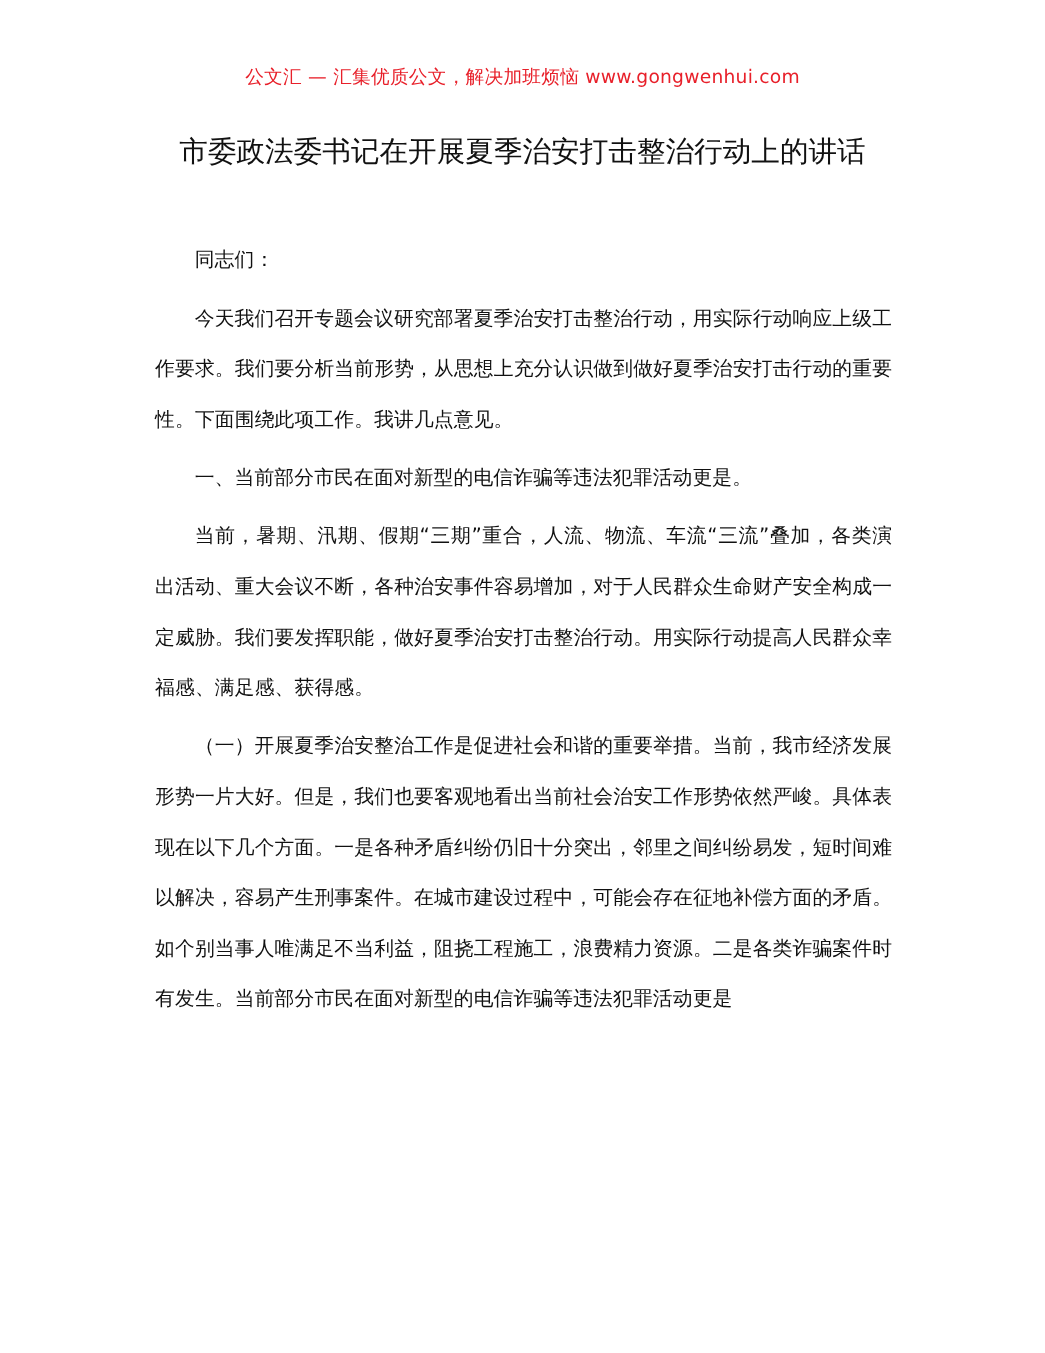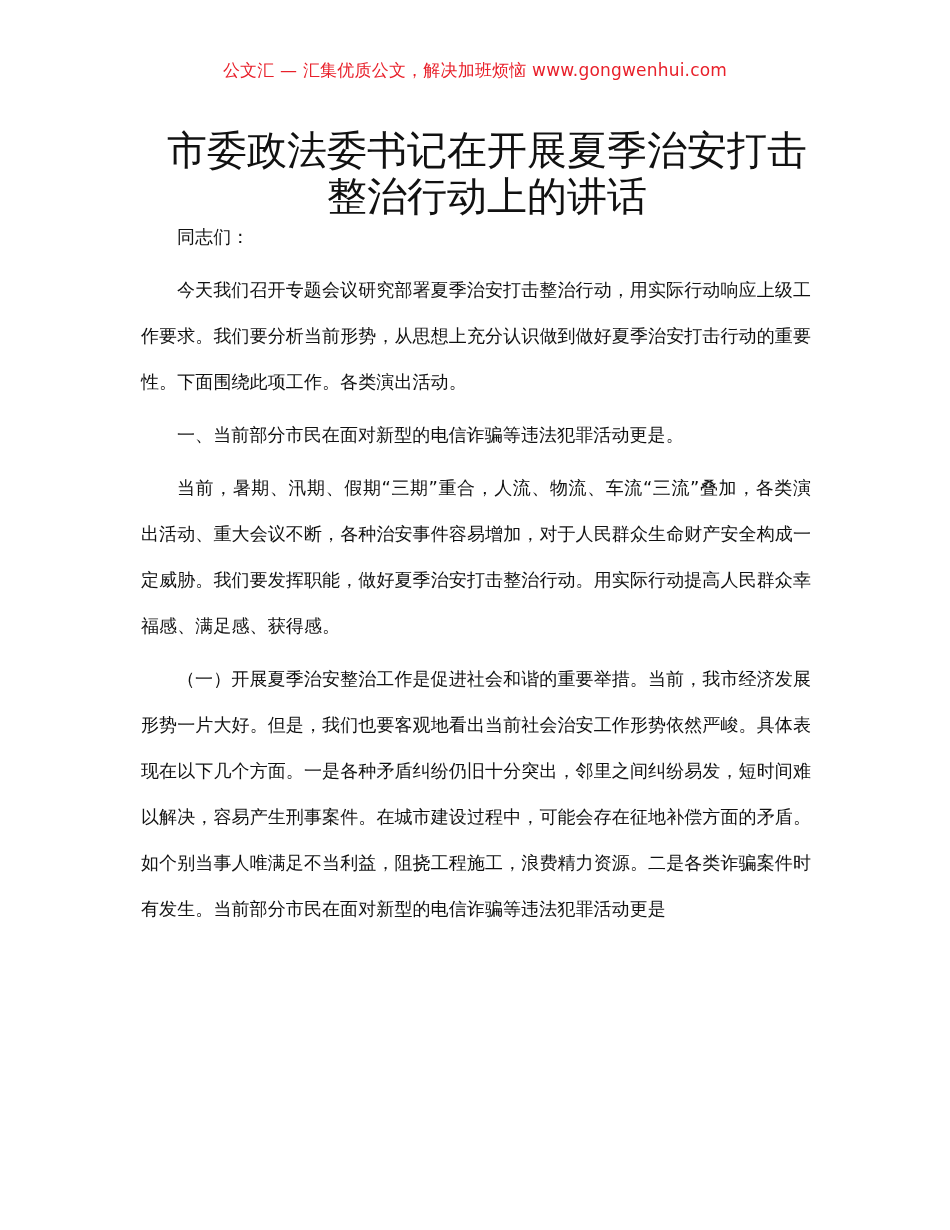--- a/index.html
+++ b/index.html
@@ -24,24 +24,24 @@
     font-size: 17px;
     line-height: 28px;
     letter-spacing: 0.2px;
   }
   .doc-title {
     position: absolute;
     top: 115px;
     left: 140px;
     width: 670px;
     text-align: center;
-    font-size: 40px;
+    font-size: 26px;
     line-height: 46px;
     font-weight: normal;
-    margin: 12px;
+    margin: 0;
   }
   .doc-body {
     position: absolute;
     top: 214px;
     left: 141px;
     width: 670px;
   }
   .para {
     margin: 0;
     font-size: 18px;
@@ -59,17 +59,17 @@
 <body>
 
 <div class="page-header" style="color: rgb(232, 32, 42);">
   <span>公文汇 — 汇集优质公文，解决加班烦恼 www.gongwenhui.com</span>
 </div>
 
 <h1 class="doc-title">市委政法委书记在开展夏季治安打击整治行动上的讲话</h1>
 
 <div class="doc-body">
   <p class="para">同志们：</p>
-  <p class="para">今天我们召开专题会议研究部署夏季治安打击整治行动，用实际行动响应上级工作要求。我们要分析当前形势，从思想上充分认识做到做好夏季治安打击行动的重要性。下面围绕此项工作。各类演出活动。</p>
+  <p class="para">今天我们召开专题会议研究部署夏季治安打击整治行动，用实际行动响应上级工作要求。我们要分析当前形势，从思想上充分认识做到做好夏季治安打击行动的重要性。下面围绕此项工作。我讲几点意见。</p>
   <p class="para">一、当前部分市民在面对新型的电信诈骗等违法犯罪活动更是。</p>
   <p class="para">当前，暑期、汛期、假期“三期”重合，人流、物流、车流“三流”叠加，各类演出活动、重大会议不断，各种治安事件容易增加，对于人民群众生命财产安全构成一定威胁。我们要发挥职能，做好夏季治安打击整治行动。用实际行动提高人民群众幸福感、满足感、获得感。</p>
   <p class="para">（一）开展夏季治安整治工作是促进社会和谐的重要举措。当前，我市经济发展形势一片大好。但是，我们也要客观地看出当前社会治安工作形势依然严峻。具体表现在以下几个方面。一是各种矛盾纠纷仍旧十分突出，邻里之间纠纷易发，短时间难以解决，容易产生刑事案件。在城市建设过程中，可能会存在征地补偿方面的矛盾。如个别当事人唯满足不当利益，阻挠工程施工，浪费精力资源。二是各类诈骗案件时有发生。当前部分市民在面对新型的电信诈骗等违法犯罪活动更是</p>
 </div>
 
 </body></html>

